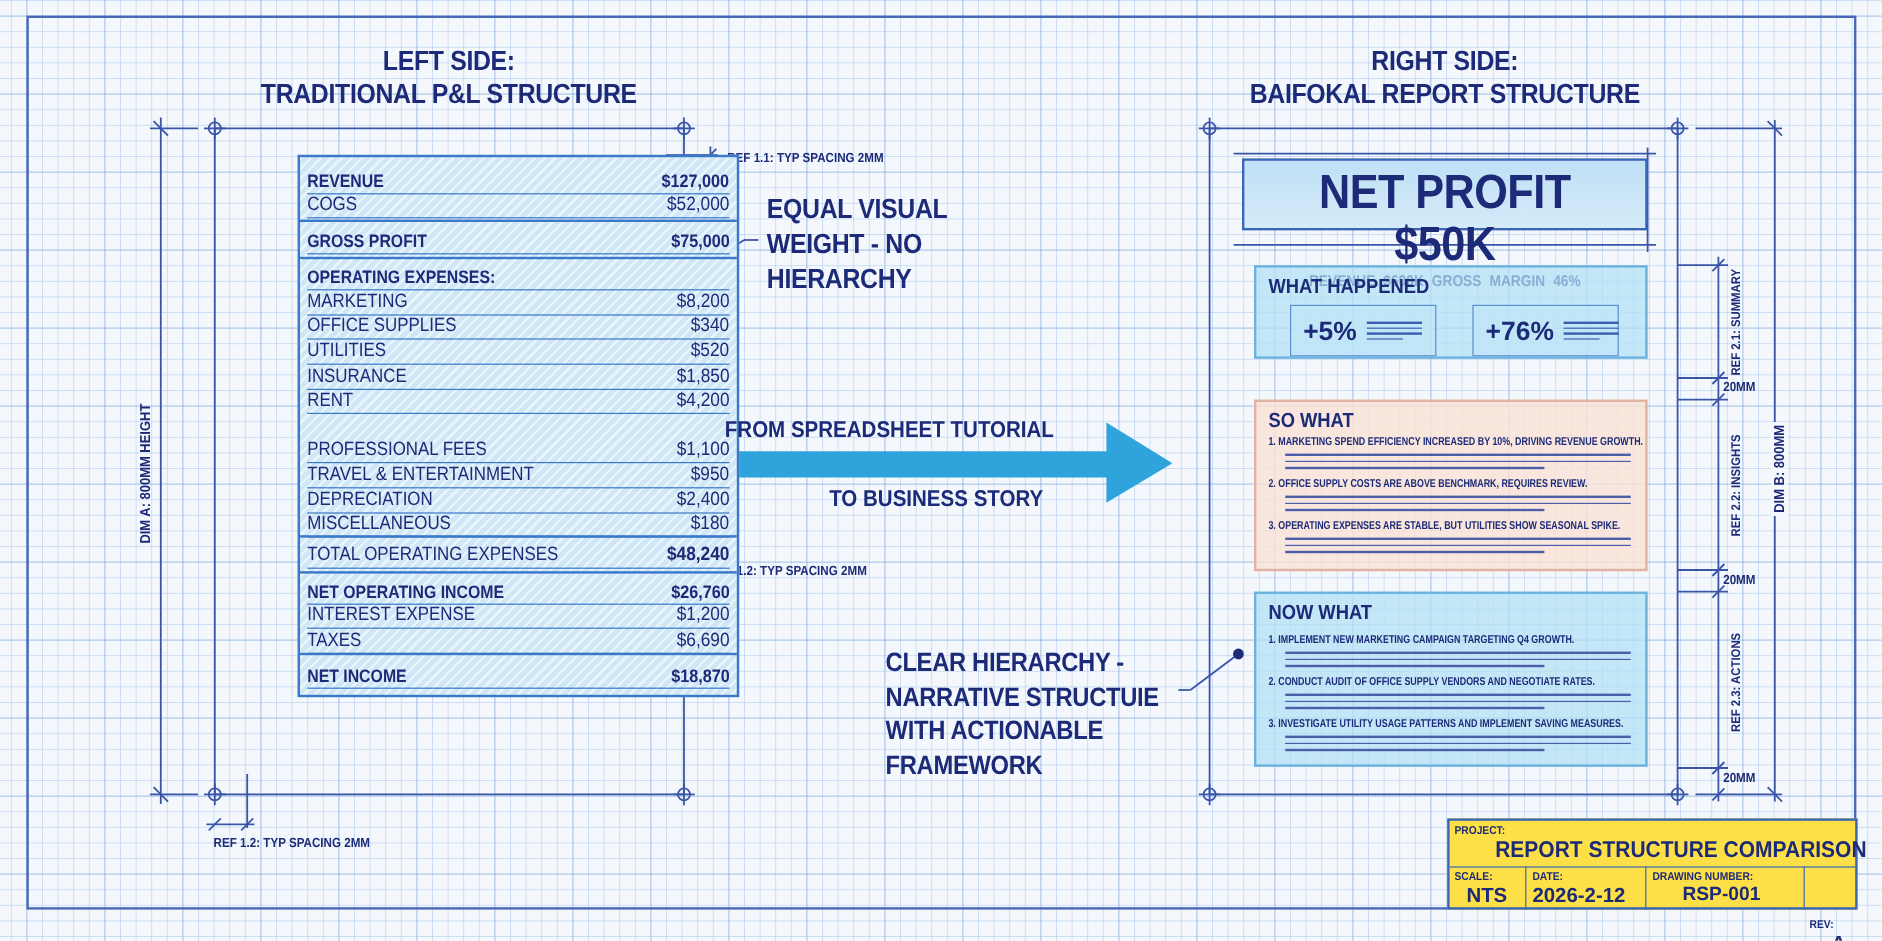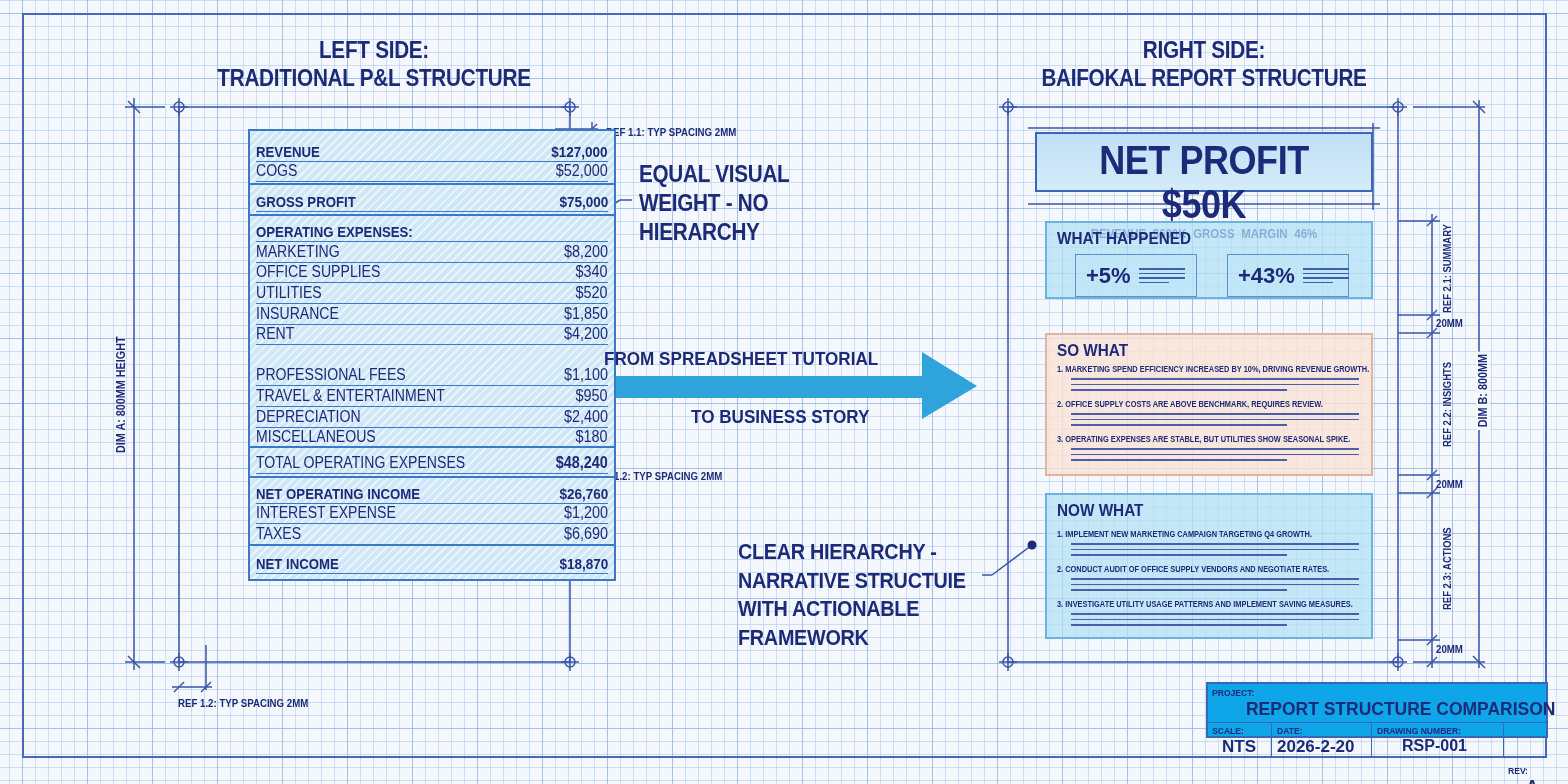--- a/index.html
+++ b/index.html
@@ -79,21 +79,21 @@
   .item-text { font-size: 9.5px; font-weight: 700; color: #1c2a78; white-space: nowrap; transform: scaleX(0.78); transform-origin: left center; display: block; }
   .item-lines { margin-left: 14px; margin-top: 4px; }
   .item-lines i { display: block; height: 1.5px; background: #4a5fa8; margin-bottom: 4px; }
   .item-lines i.s { width: 75%; }
 
   .arrow-text { position: absolute; font-size: 19px; font-weight: 700; color: #1c2a78; white-space: nowrap; transform: scaleX(0.9); transform-origin: left center; }
 
   .vtext { position: absolute; font-weight: 700; color: #1c2a78; white-space: nowrap; transform-origin: left top; }
 
   
-  .tb { position: absolute; left: 1206px; top: 682px; width: 342px; height: 56px; border: 2px solid #3a66b8; box-sizing: border-box; background: #0ea5e9; }
+  .tb { position: absolute; left: 1206px; top: 682px; width: 342px; height: 76px; border: 2px solid #3a66b8; box-sizing: border-box; background: #fde047; }
   .tb-row1 { position: absolute; left: 0; top: 0; right: 0; height: 38px; border-bottom: 1.5px solid #3a66b8; }
   .tb-lab { position: absolute; font-size: 9.5px; font-weight: 700; color: #1c2a78; transform: scaleX(0.9); transform-origin: left top; }
   .tb-val { position: absolute; font-weight: 700; color: #1c2a78; white-space: nowrap; }
   .tb-cell { position: absolute; top: 38px; height: 36px; border-right: 1.5px solid #3a66b8; box-sizing: border-box; }
 </style>
 </head>
 <body>
 
 <div class="abs frame-outer"></div>
 
@@ -314,21 +314,21 @@
   <div class="metric" style="left:28px;">
     <span class="num">+5%</span>
     <span class="lines">
         <i></i>
         <i></i>
         <i></i>
         <i class="s"></i>
       </span>
   </div>
   <div class="metric" style="left:180px;">
-    <span class="num">+43%</span>
+    <span class="num">+76%</span>
     <span class="lines">
         <i></i>
         <i></i>
         <i></i>
         <i class="s"></i>
       </span>
   </div>
 </div>
 
 <div class="card peach" style="top:333px; height:143px;">
@@ -399,21 +399,21 @@
   <div class="tb-row1">
     <span class="tb-lab" style="left:4px; top:3px;">PROJECT:</span>
     <span class="tb-val" style="left:38px; top:14px; font-size:19px; transform: scaleX(0.92); transform-origin:left top;">REPORT STRUCTURE COMPARISON</span>
   </div>
   <div class="tb-cell" style="left:0; width:64px;">
     <span class="tb-lab" style="left:4px; top:3px;">SCALE:</span>
     <span class="tb-val" style="left:14px; top:15px; font-size:17px;">NTS</span>
   </div>
   <div class="tb-cell" style="left:64px; width:100px;">
     <span class="tb-lab" style="left:5px; top:3px;">DATE:</span>
-    <span class="tb-val" style="left:5px; top:15px; font-size:17px;">2026-2-20</span>
+    <span class="tb-val" style="left:5px; top:15px; font-size:17px;">2026-2-12</span>
   </div>
   <div class="tb-cell" style="left:164px; width:132px;text-align:center;">
     <span class="tb-lab" style="left:5px; top:3px;">DRAWING NUMBER:</span>
     <span class="tb-val" style="left:30px; top:15px; font-size:16px;">RSP-001</span>
   </div>
   <div class="tb-cell" style="left:296px; width:44px; border-right:none;margin-top:40px;">
     <span class="tb-lab" style="left:4px; top:3px;">REV:</span>
     <span class="tb-val" style="left:22px; top:15px; font-size:17px;">A</span>
   </div>
 </div>

